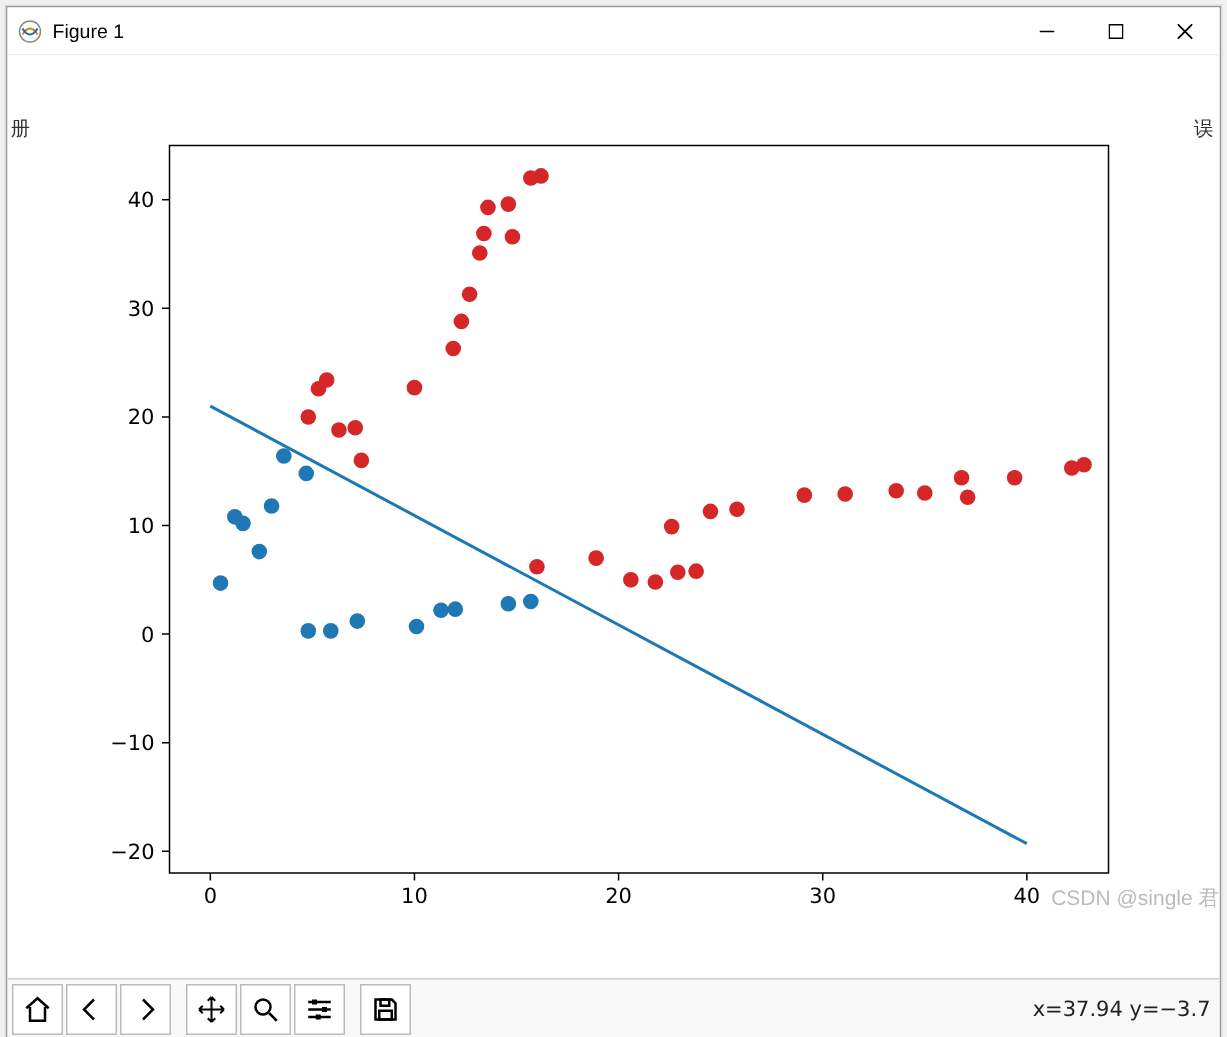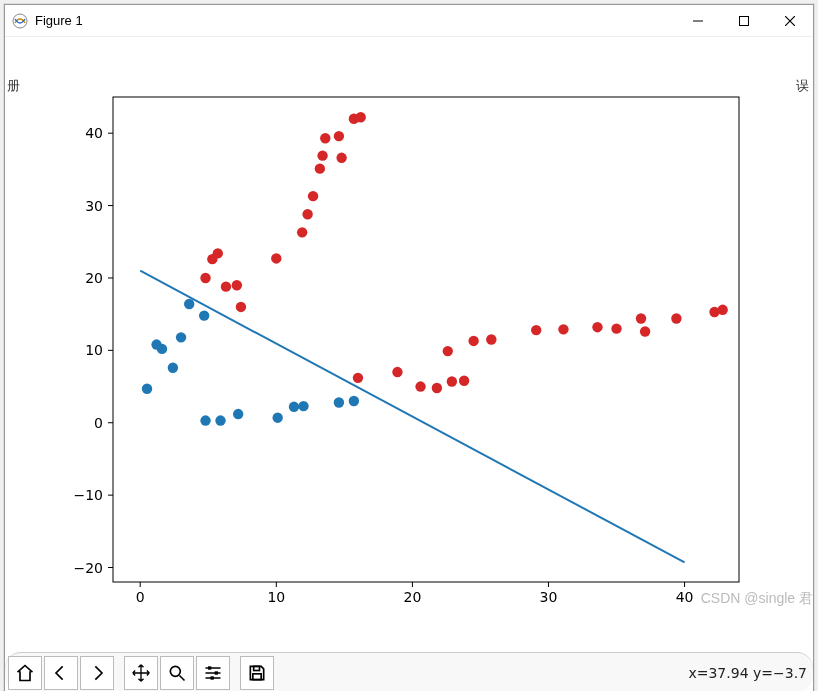--- a/index.html
+++ b/index.html
@@ -38,21 +38,21 @@
     position:absolute; top:40px; font-size:13px; color:#333;
     pointer-events:none;
   }
   .side-hint-left { left:2px; }
   .side-hint-right { right:4px; }
 
   .plot-svg { position:absolute; left:0; top:0; }
 
   .toolbar {
     height:40px; border-top:1px solid #ccc; background:#f8f8f8;
-    display:flex; align-items:center; padding:2px 6px 2px 2px;border-radius:16px;
+    display:flex; align-items:center; padding:2px 6px 2px 2px;
   }
   .tool-group { display:flex; align-items:center; }
   .tool-sep { width:8px; }
   .tool-btn {
     width:34px; height:34px; margin:1px;
     border:1px solid #bbb; background:#fff;
     display:flex; align-items:center; justify-content:center;
     cursor:default;
   }
   .tool-btn svg { width:20px; height:20px; }

